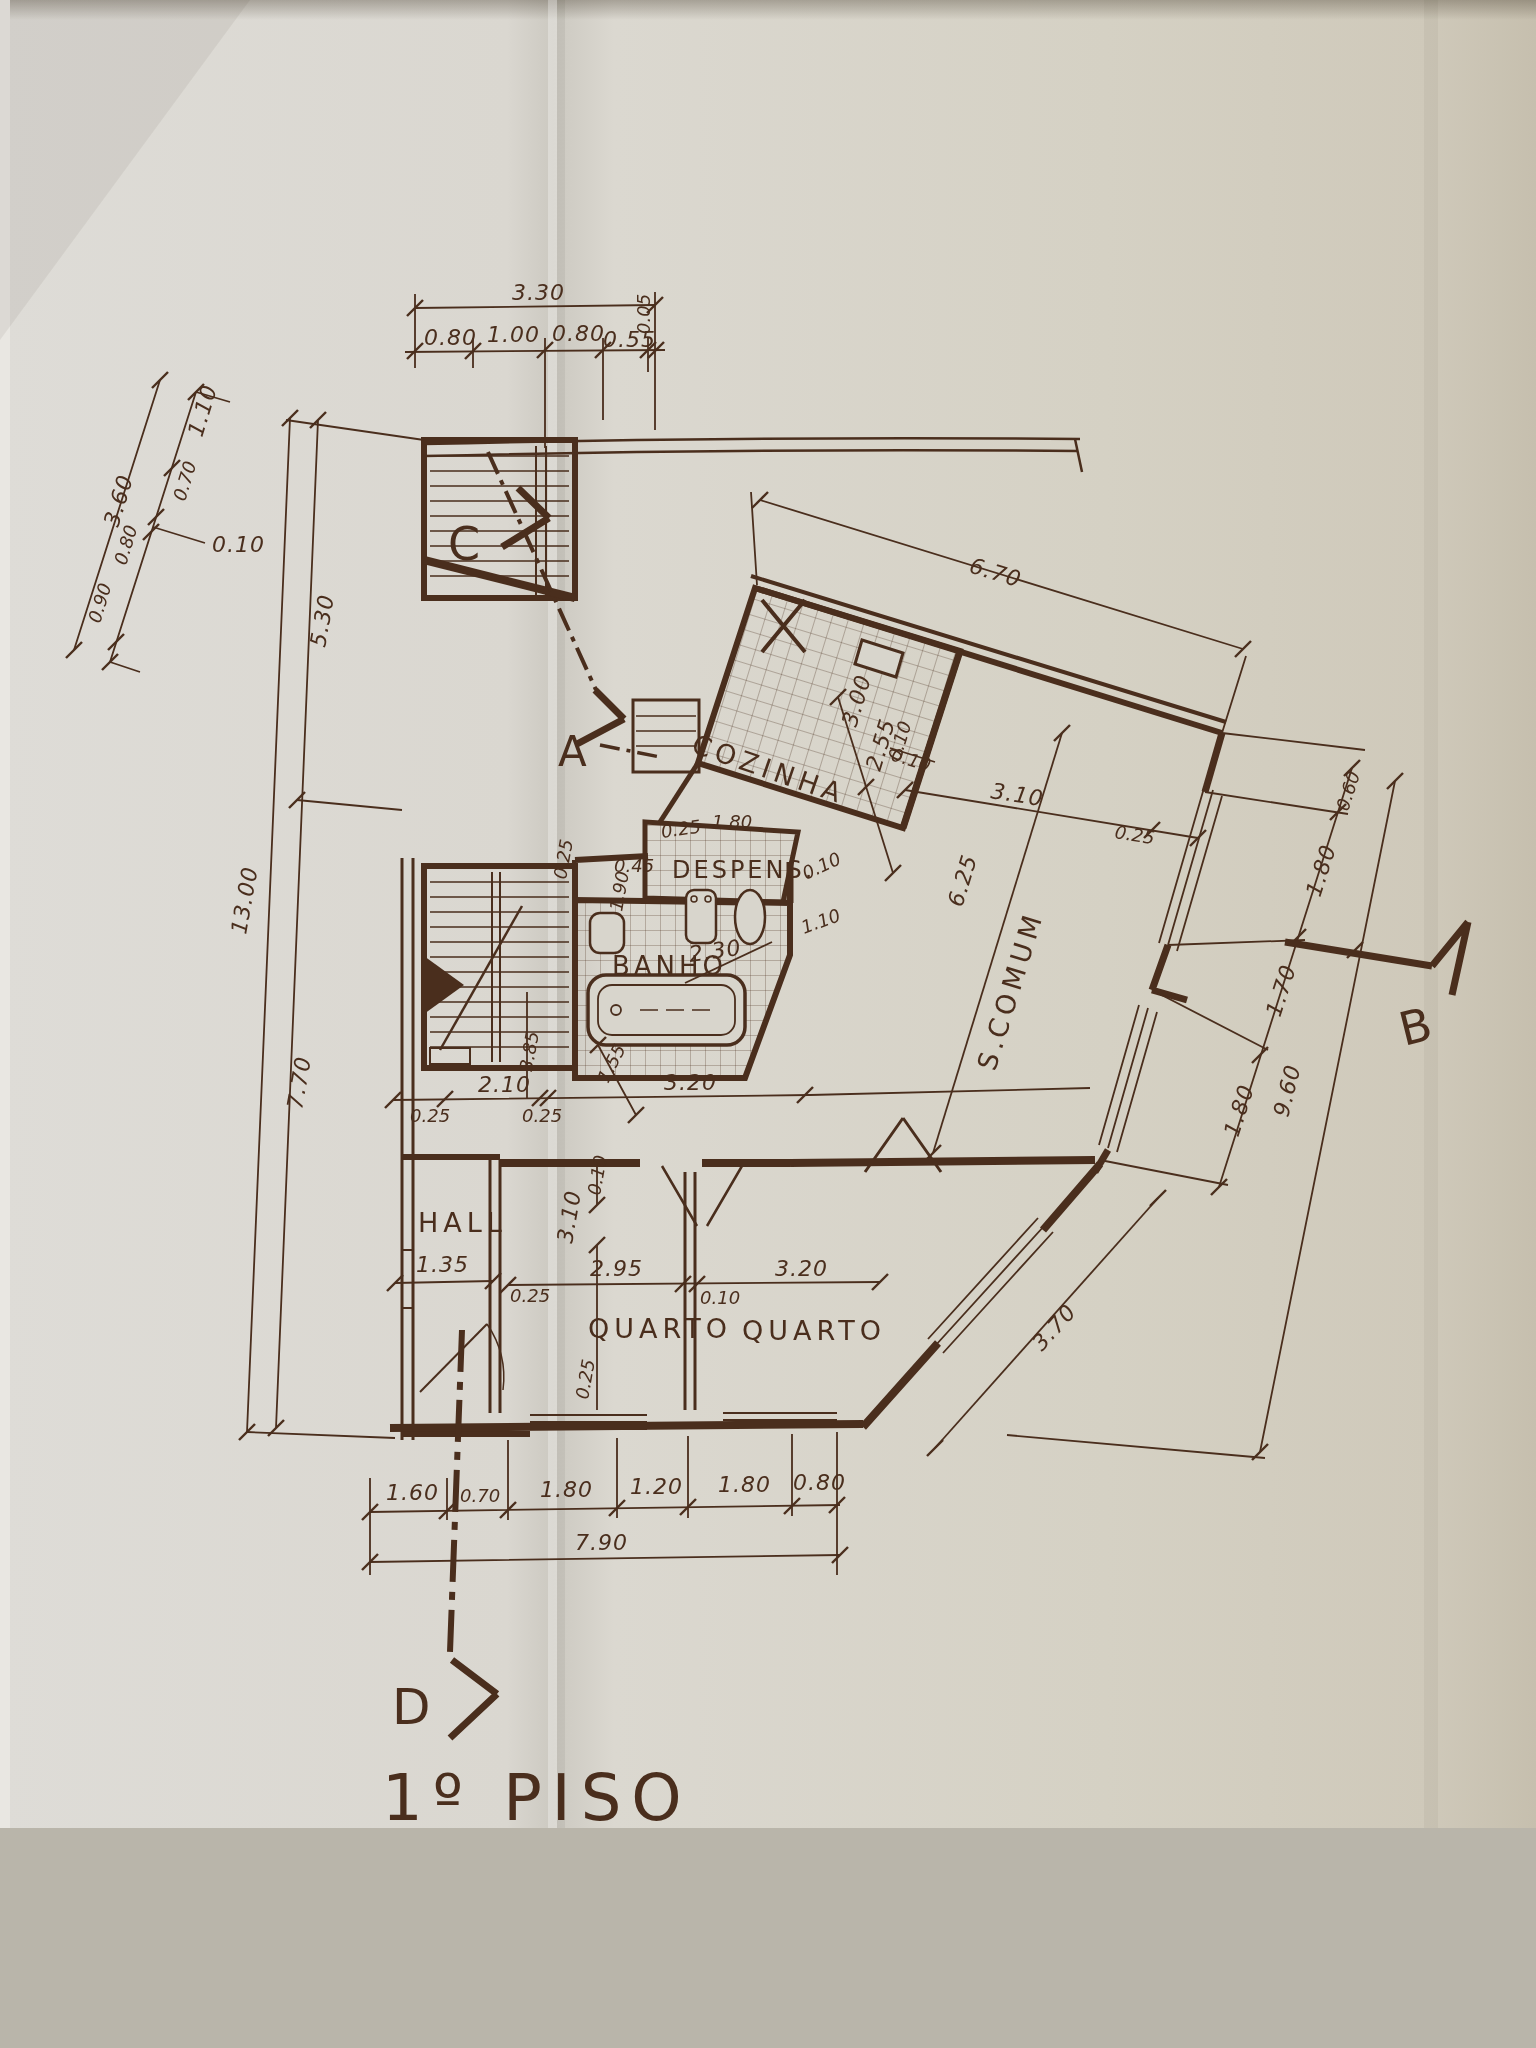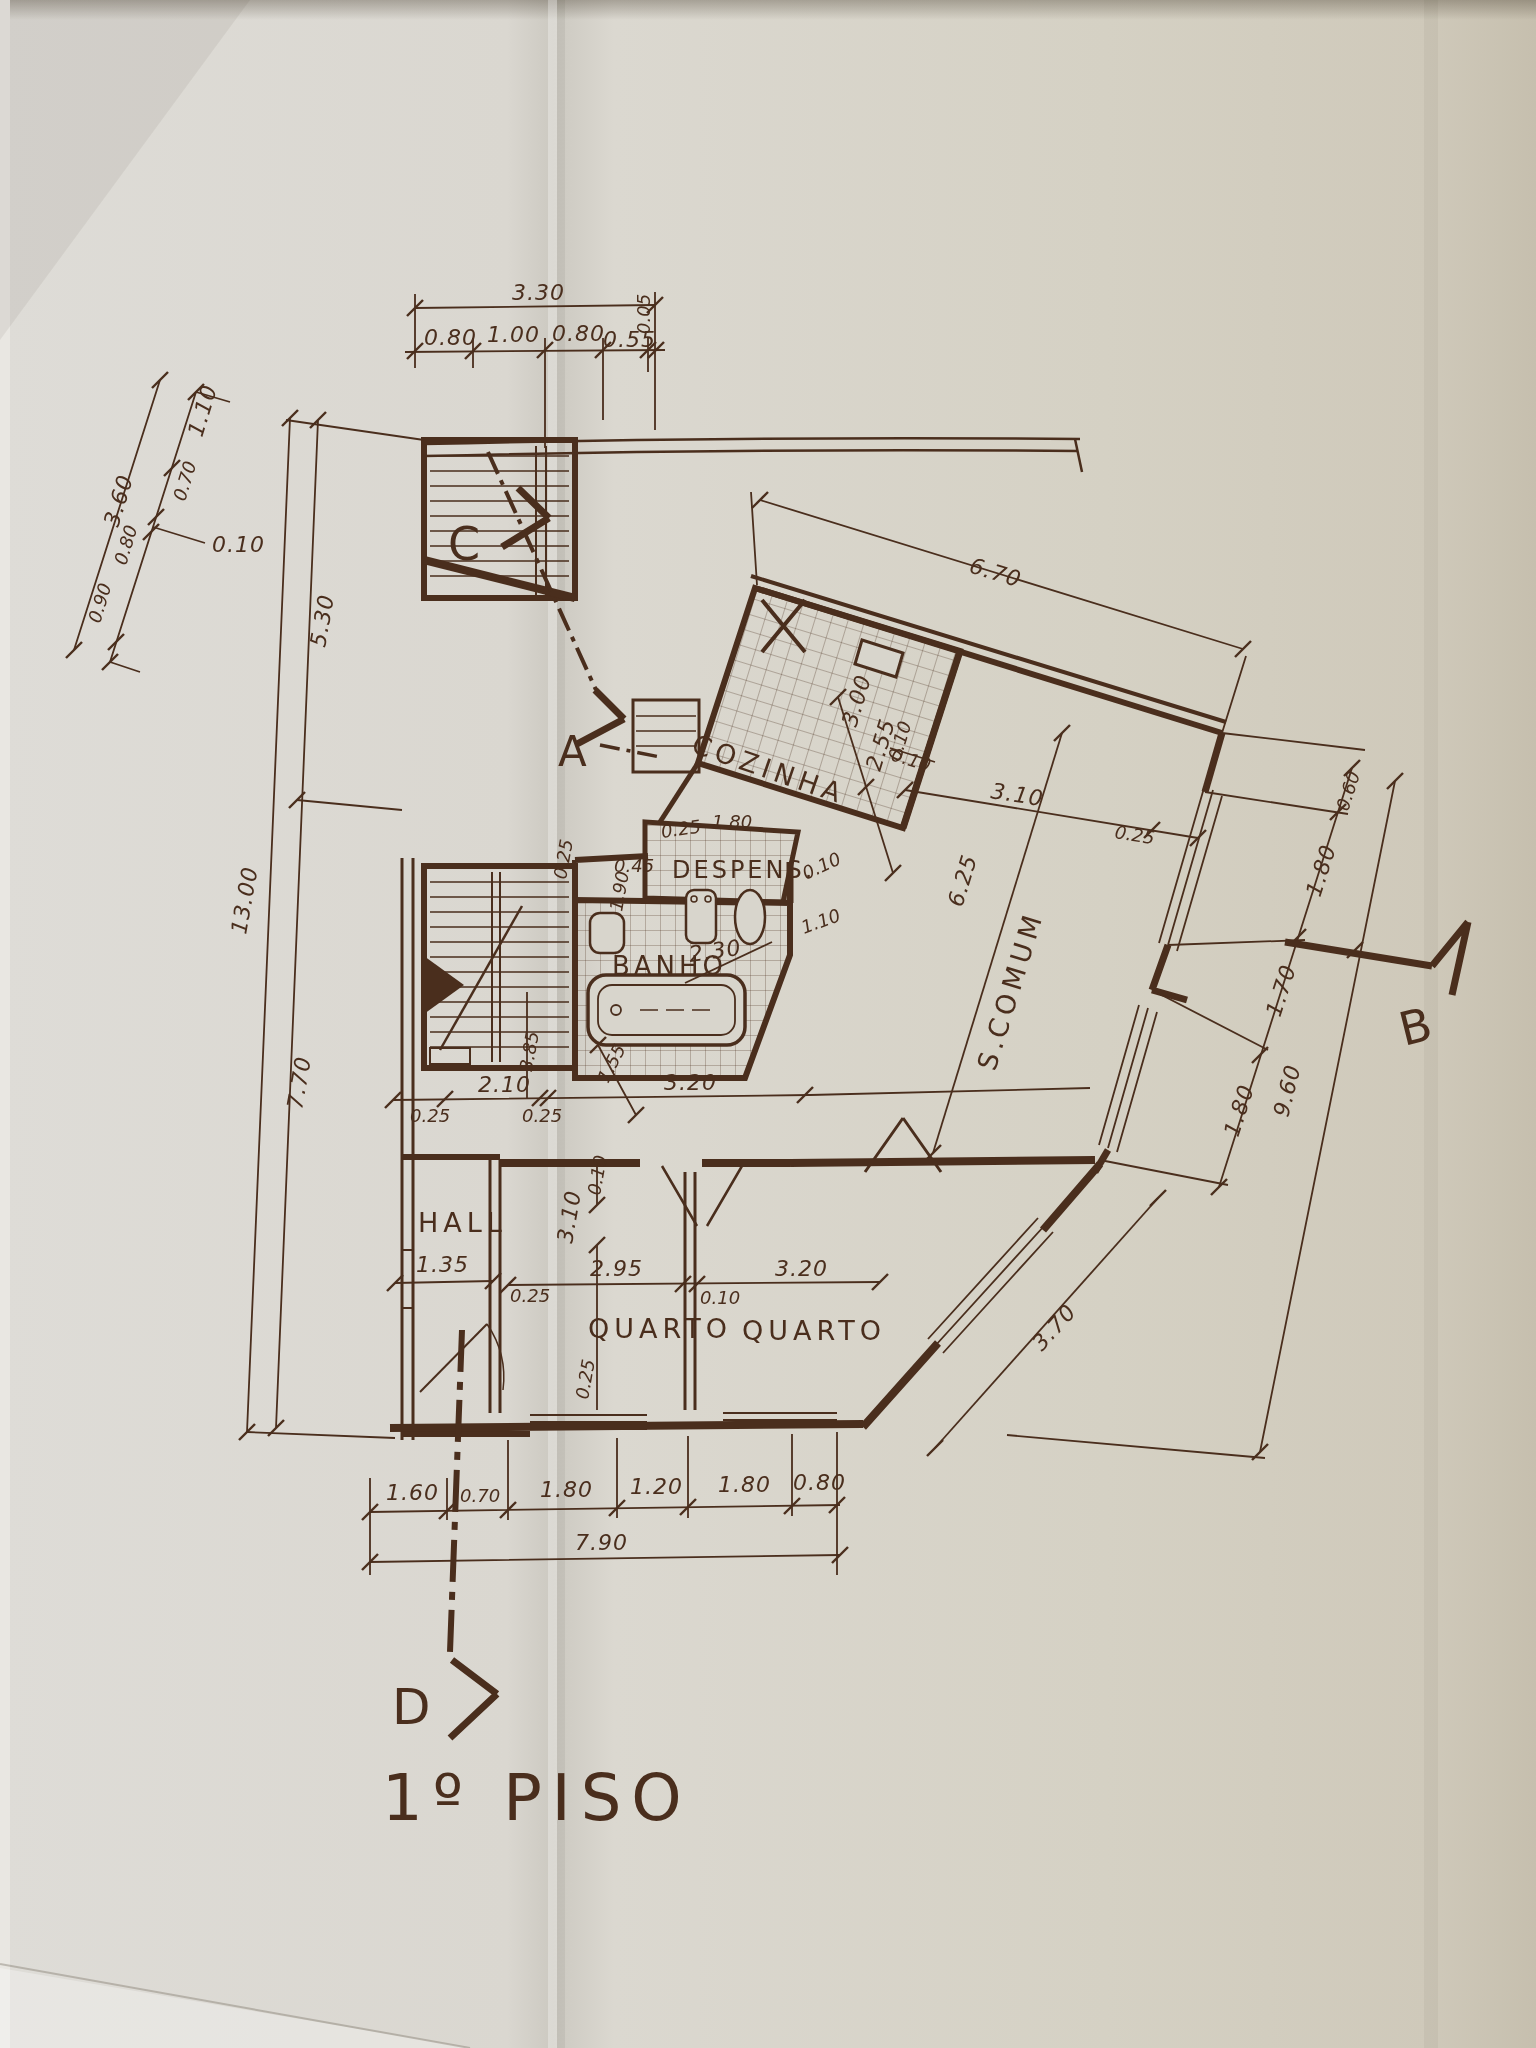--- a/index.html
+++ b/index.html
@@ -1,16 +1,16 @@
 <!DOCTYPE html>
 <html><head>
 <meta charset="utf-8">
 <style>
   html,body{margin:0;padding:0;background:#b9b5aa;}
-  .sheet{position:relative;width:1536px;height:2048px;overflow:hidden;
+  .sheet{position:relative;width:1536px;height:1828px;overflow:hidden;
          font-family:"DejaVu Sans", sans-serif;}
   svg{display:block;width:1536px;height:2048px;}
   text{fill:#4a2e1d;}
   .dim{font-size:22px;font-style:italic;letter-spacing:1px;}
   .dim-s{font-size:18px;font-style:italic;}
   .room{font-size:27px;letter-spacing:5px;}
   .marker{font-size:46px;letter-spacing:2px;}
   .title{font-size:64px;letter-spacing:10px;}
 </style>
 </head>

